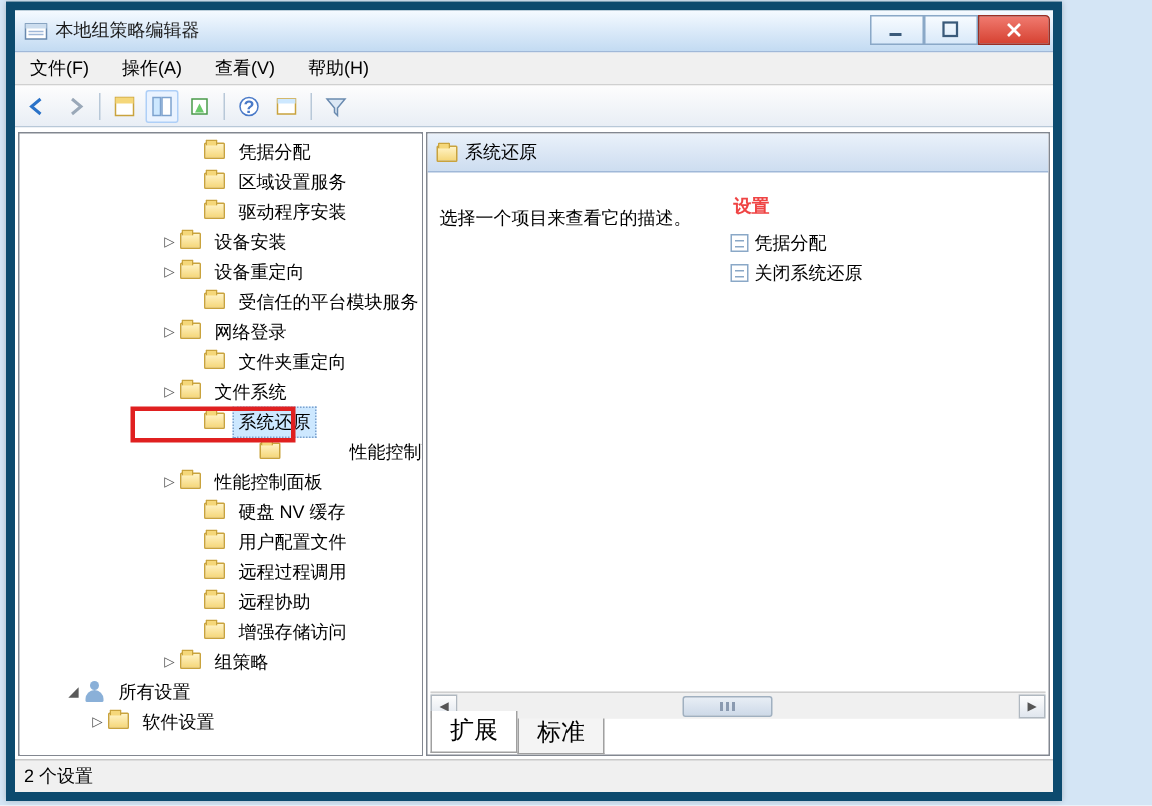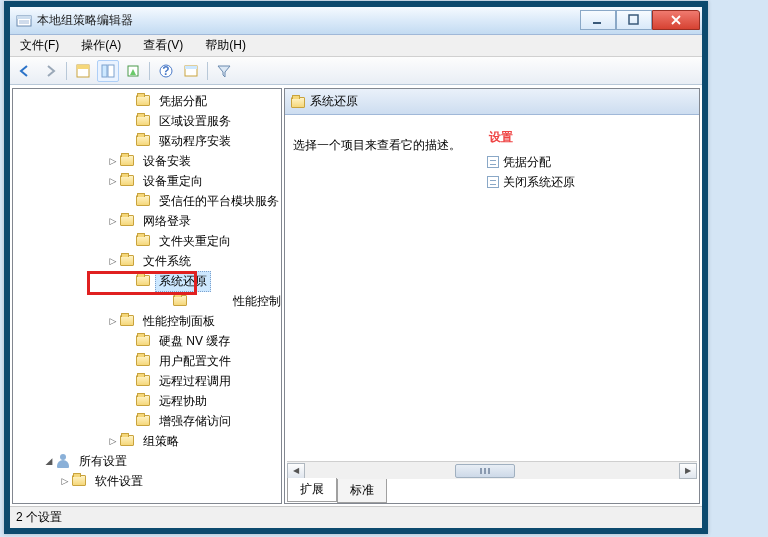--- a/index.html
+++ b/index.html
@@ -32,21 +32,21 @@
 .rp-desc { width: 190px; padding-top: 14px; }
 .rp-list { flex: 1; }
 .rp-list .col-header { color: #ef4444; padding: 6px 2px 6px 6px; font-weight: bold; }
 .rp-list .row { display: flex; align-items: center; height: 20px; padding-left: 4px; gap: 4px; cursor: default; }
 .rp-scroll { height: 18px; background: #f0f0f0; border-top: 1px solid #cfcfcf; display: flex; align-items: center; margin: 0 2px; }
 .rp-scroll .arrow { width: 18px; height: 16px; background: linear-gradient(#fdfdfd,#e0e6ee); border: 1px solid #b0b8c0; display: flex; align-items: center; justify-content: center; font-size: 8px; color: #555; }
 .rp-scroll .track { flex: 1; height: 16px; background: #f0f0f0; position: relative; }
 .rp-scroll .thumb { position: absolute; left: 40%; width: 60px; height: 14px; top: 1px; background: linear-gradient(#e8eef5,#cdd9e8); border: 1px solid #a0b0c0; border-radius: 2px; display: flex; align-items: center; justify-content: center; }
 .rp-scroll .thumb span { width: 2px; height: 6px; background: #8a9ab0; margin: 0 1px; }
 .rp-tabs { height: 22px; display: flex; align-items: flex-end; margin: 2px 2px 0 2px; }
-.rp-tabs .tab { padding: 3px 12px; border: 1px solid #a0a0a0; border-top: none; background: #f4f4f4; font-size: 12px; cursor: default; }
+.rp-tabs .tab { padding: 3px 12px; border: 1px solid #a0a0a0; border-top: none; background: #f4f4f4; font-size: 16px; cursor: default; }
 .rp-tabs .tab.active { background: #fff; position: relative; top: -1px; }
 .statusbar { height: 22px; background: #f0f0f0; border-top: 1px solid #c8c8c8; display: flex; align-items: center; padding: 0 6px; }
 
 .folder-icon { display: inline-block; width: 14px; height: 11px; background: linear-gradient(#fff3c6,#f5d77a); border: 1px solid #c9a33d; border-radius: 1px; position: relative; top: 1px; }
 .folder-icon::before { content:""; position:absolute; left:0; top:-3px; width:6px; height:3px; background:#f5d77a; border:1px solid #c9a33d; border-bottom:none; border-radius:1px 1px 0 0; }
 .list-icon { display:inline-block; width:12px;height:12px; border:1px solid #8aa8c7; background:#fff; position:relative; }
 .list-icon::before, .list-icon::after { content:""; position:absolute; left:2px; right:2px; height:1px; background:#8aa8c7; }
 .list-icon::before { top:3px; }
 .list-icon::after { top:7px; }
 .user-icon { display:inline-block; width:14px; height:14px; position:relative; }

